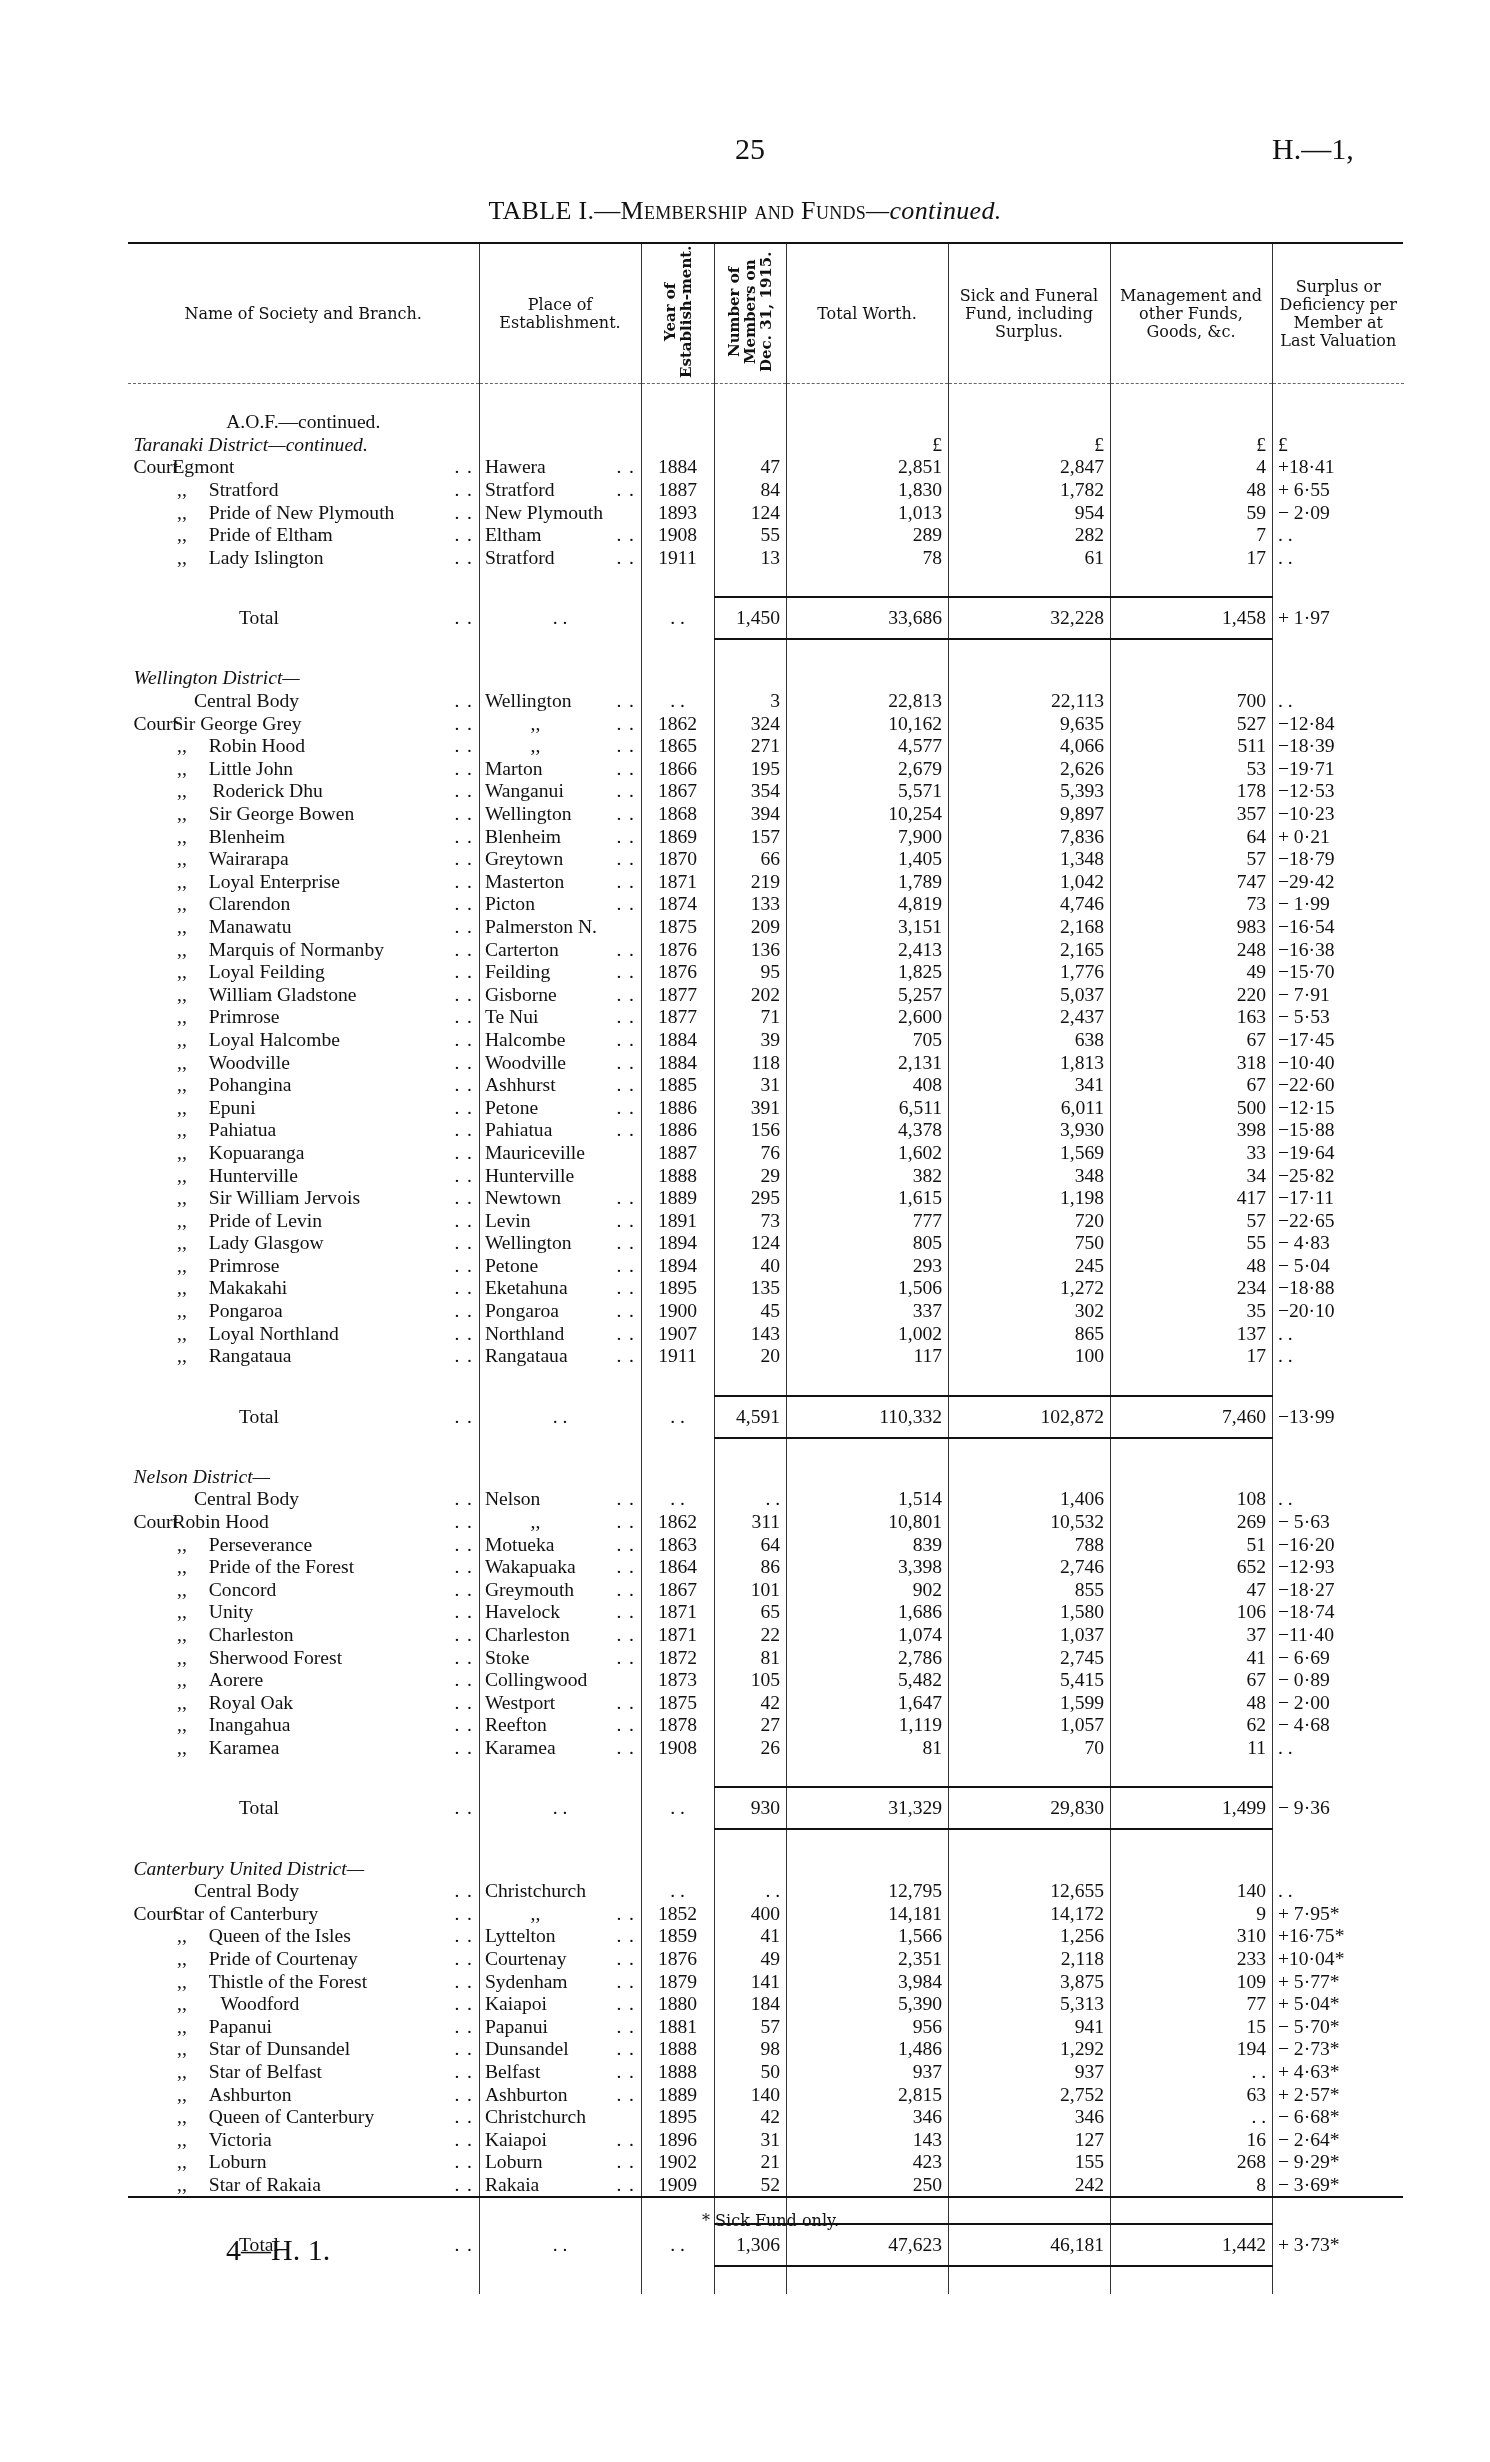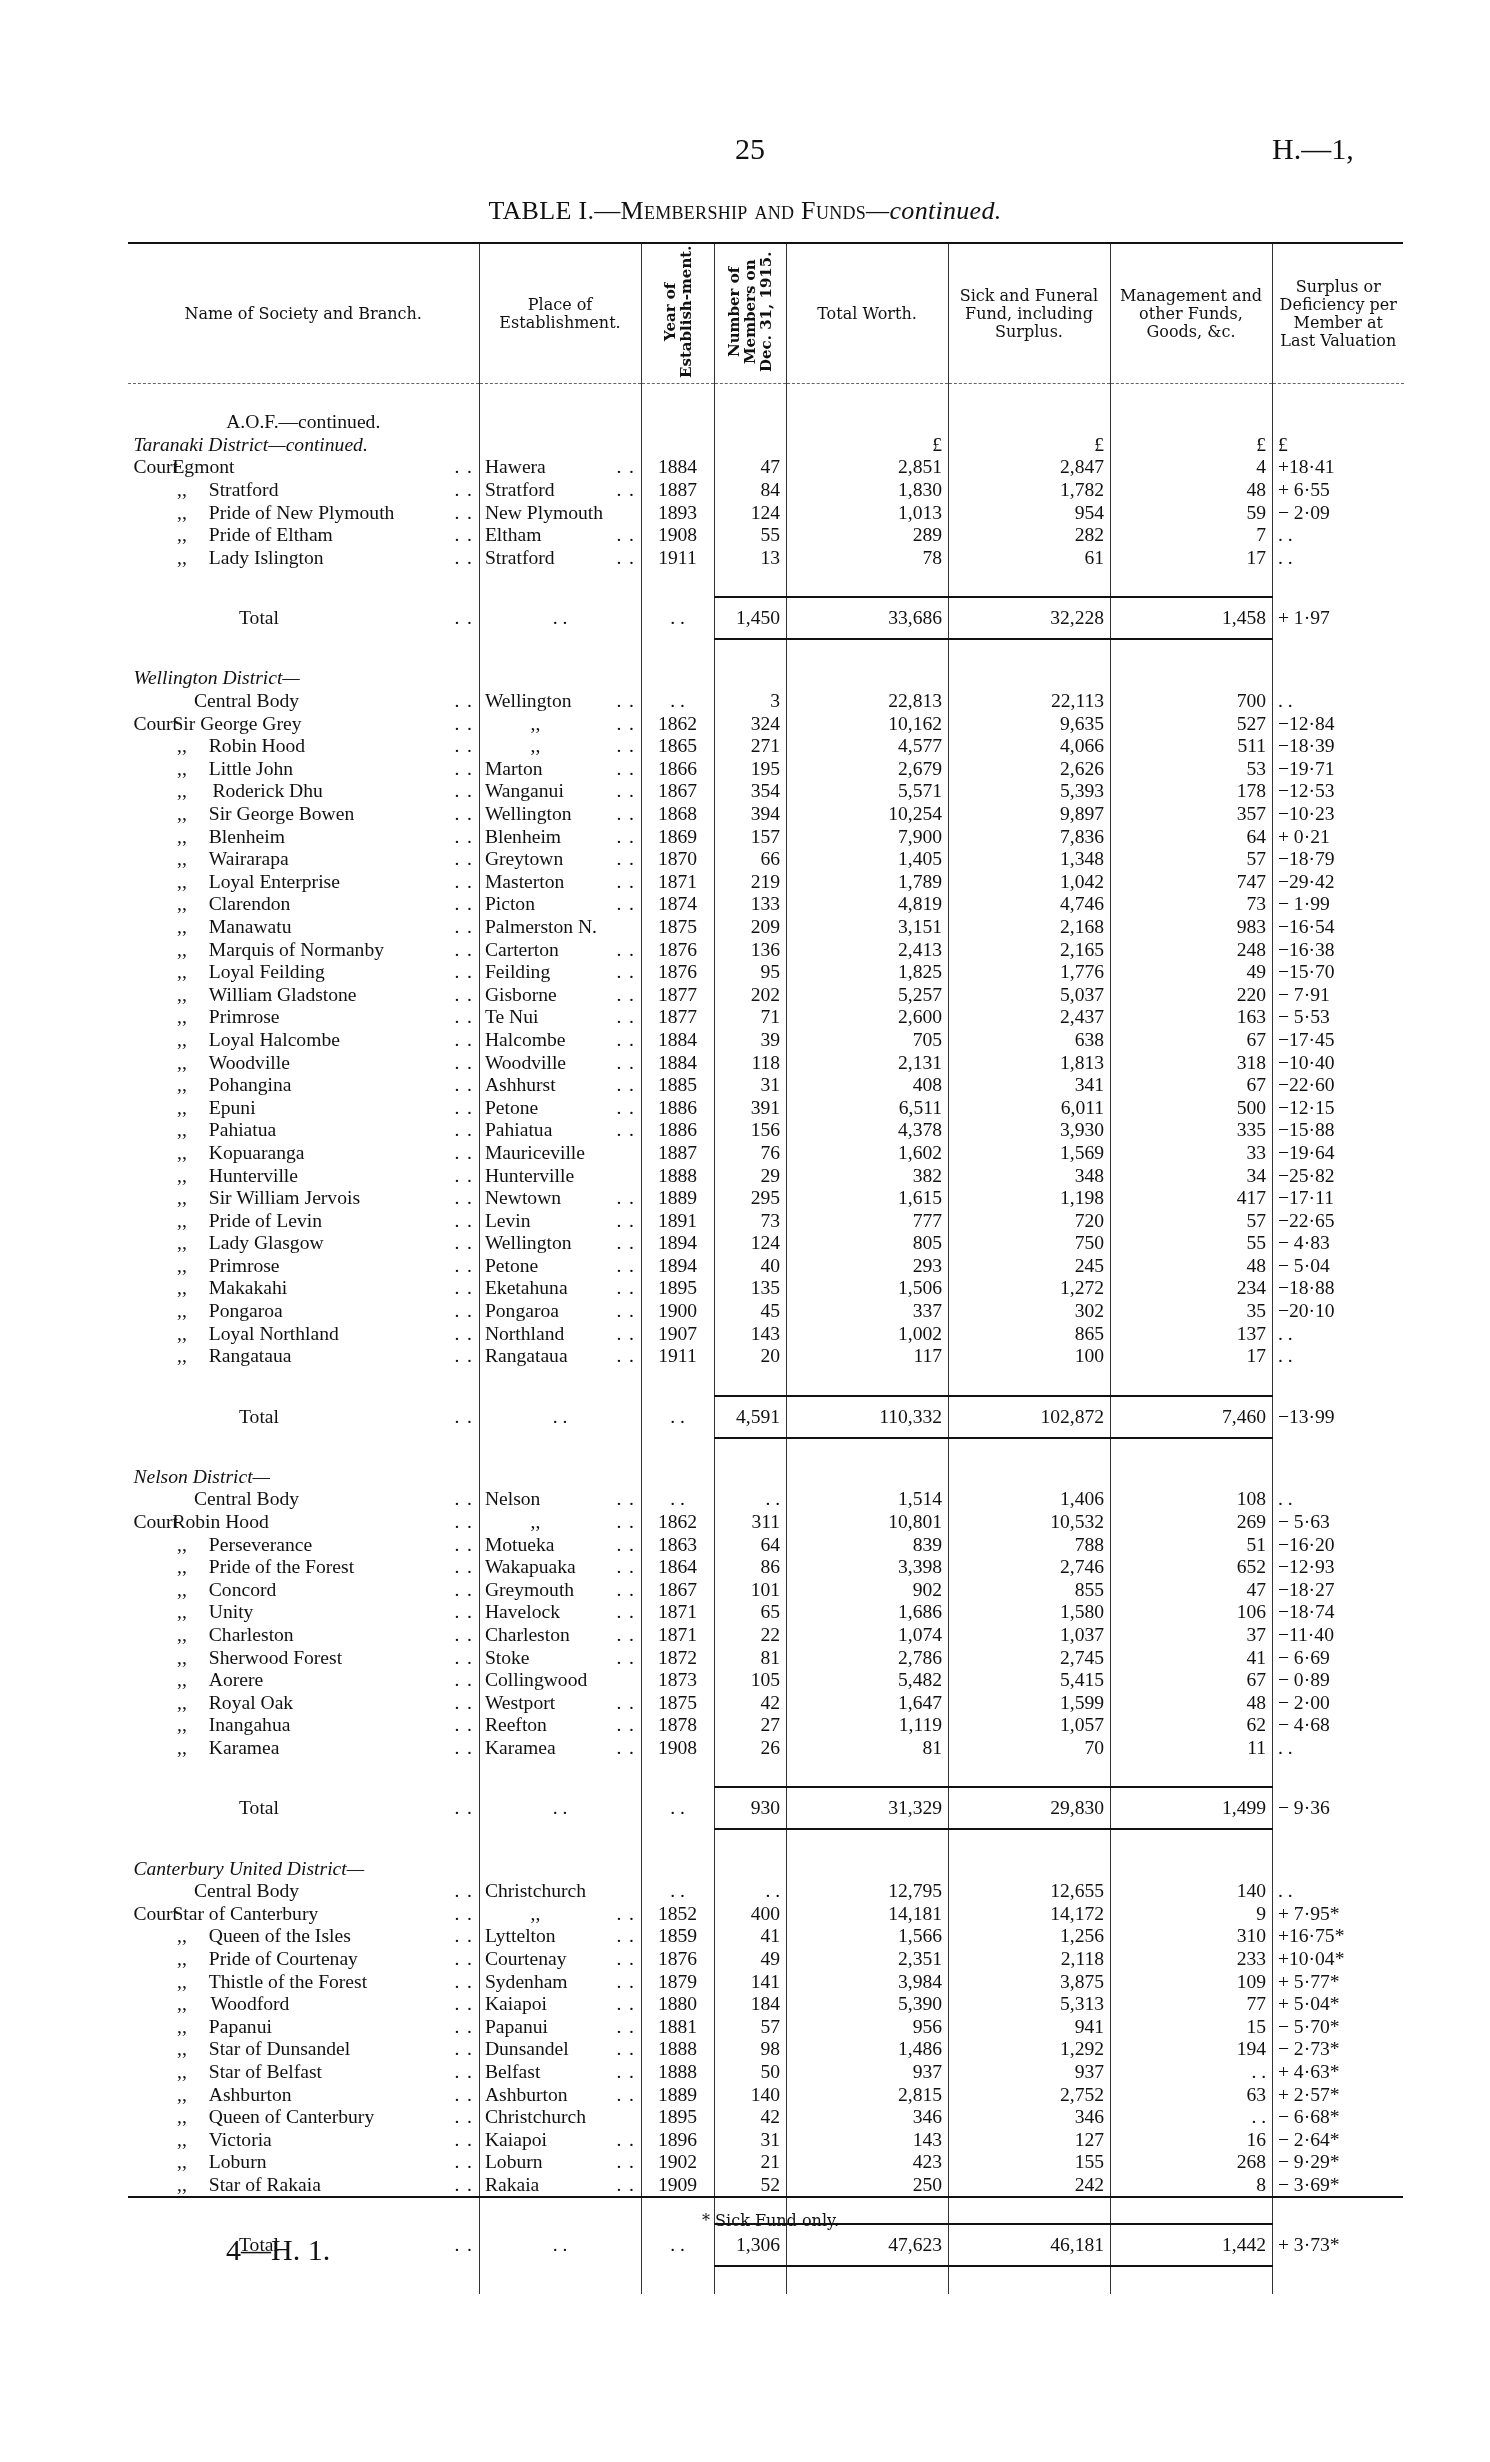--- a/index.html
+++ b/index.html
@@ -390,21 +390,21 @@
         <td class="num">500</td>
         <td class="surp">−12·15</td>
       </tr>
       <tr>
         <td><span class="ditto" style="margin-left: 31px;">,,</span><span style="margin-left: 9.4px;">Pahiatua</span><span class="dots">. .</span></td>
         <td class="place"><span>Pahiatua</span><span class="dots">. .</span></td>
         <td class="cen">1886</td>
         <td class="num">156</td>
         <td class="num">4,378</td>
         <td class="num">3,930</td>
-        <td class="num">335</td>
+        <td class="num">398</td>
         <td class="surp">−15·88</td>
       </tr>
       <tr>
         <td><span class="ditto" style="margin-left: 31px;">,,</span><span style="margin-left: 9.4px;">Kopuaranga</span><span class="dots">. .</span></td>
         <td class="place"><span>Mauriceville</span></td>
         <td class="cen">1887</td>
         <td class="num">76</td>
         <td class="num">1,602</td>
         <td class="num">1,569</td>
         <td class="num">33</td>
@@ -744,21 +744,21 @@
         <td><span class="ditto" style="margin-left: 31px;">,,</span><span style="margin-left: 9.4px;">Thistle of the Forest</span><span class="dots">. .</span></td>
         <td class="place"><span>Sydenham</span><span class="dots">. .</span></td>
         <td class="cen">1879</td>
         <td class="num">141</td>
         <td class="num">3,984</td>
         <td class="num">3,875</td>
         <td class="num">109</td>
         <td class="surp">+ 5·77*</td>
       </tr>
       <tr>
-        <td><span class="ditto" style="margin-left: 31px;">,,</span><span style="margin-left: 11px;">Woodford</span><span class="dots">. .</span></td>
+        <td><span class="ditto" style="margin-left: 31px;">,,</span><span style="margin-left: 21px;">Woodford</span><span class="dots">. .</span></td>
         <td class="place"><span>Kaiapoi</span><span class="dots">. .</span></td>
         <td class="cen">1880</td>
         <td class="num">184</td>
         <td class="num">5,390</td>
         <td class="num">5,313</td>
         <td class="num">77</td>
         <td class="surp">+ 5·04*</td>
       </tr>
       <tr>
         <td><span class="ditto" style="margin-left: 31px;">,,</span><span style="margin-left: 9.4px;">Papanui</span><span class="dots">. .</span></td>

